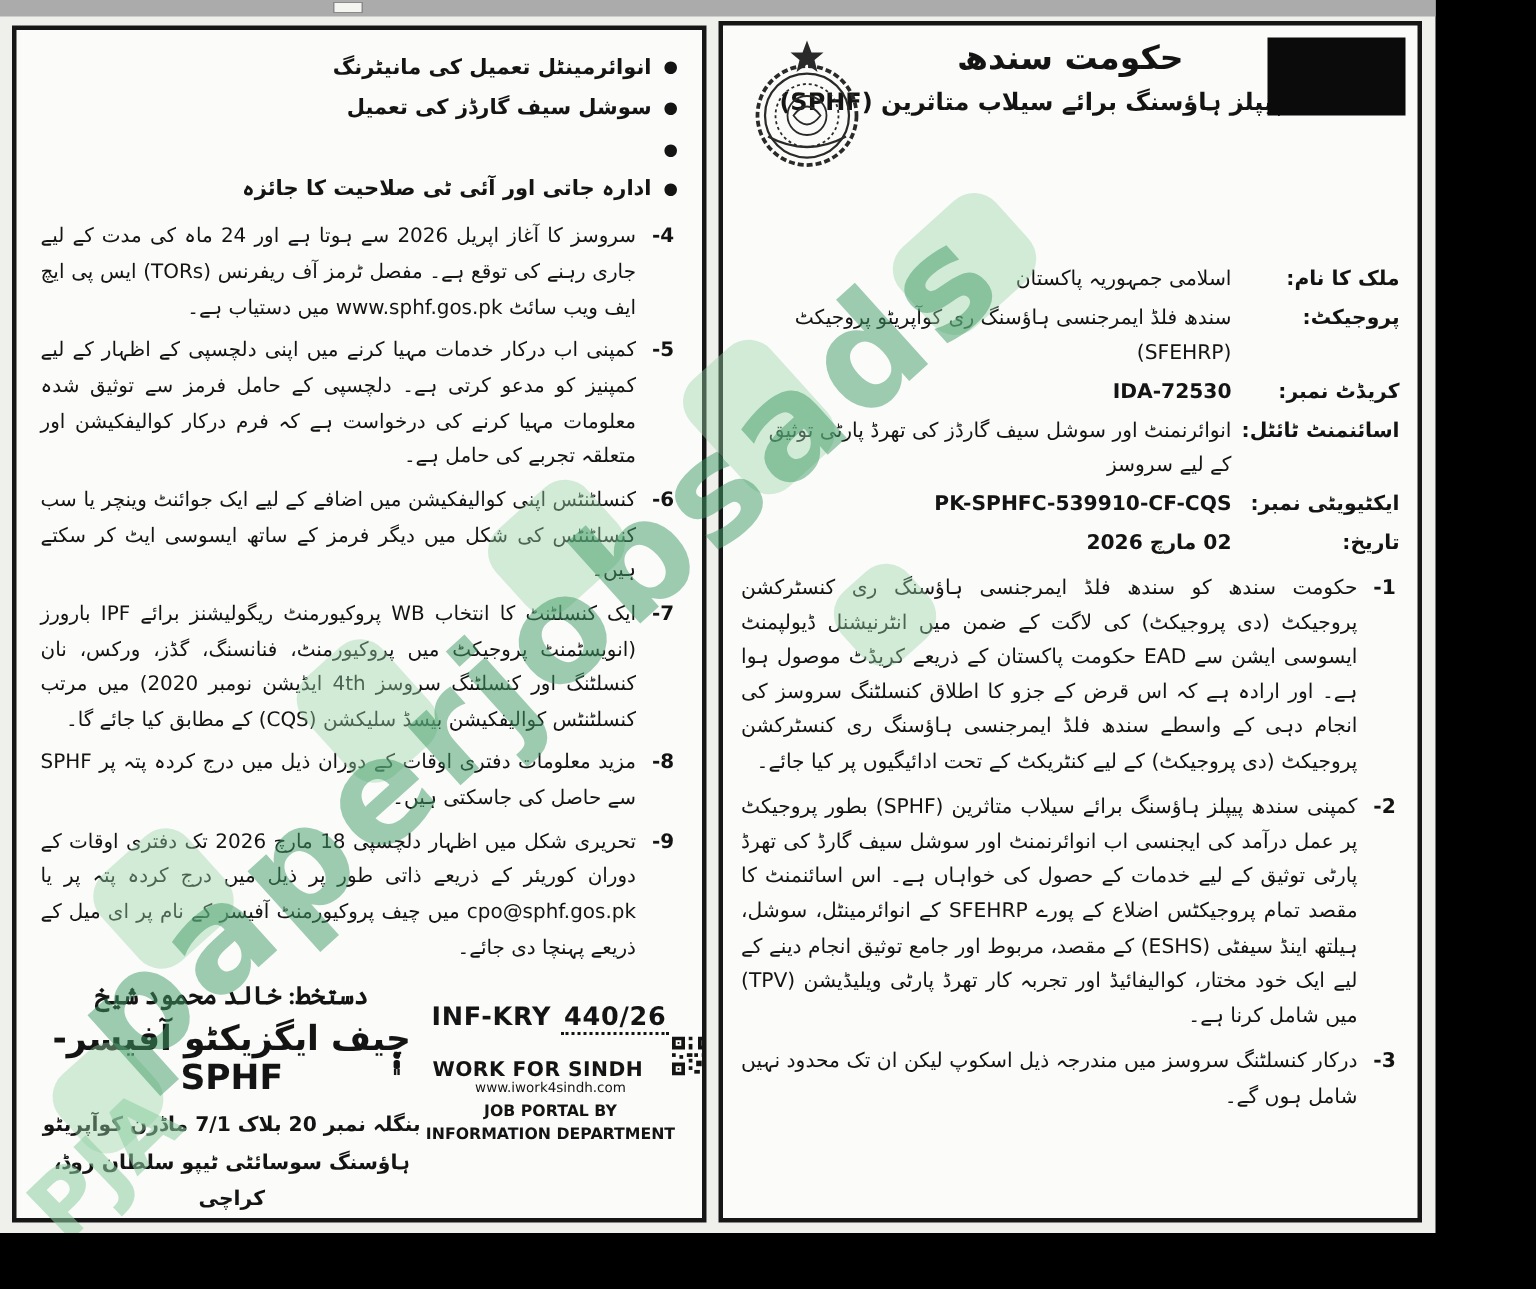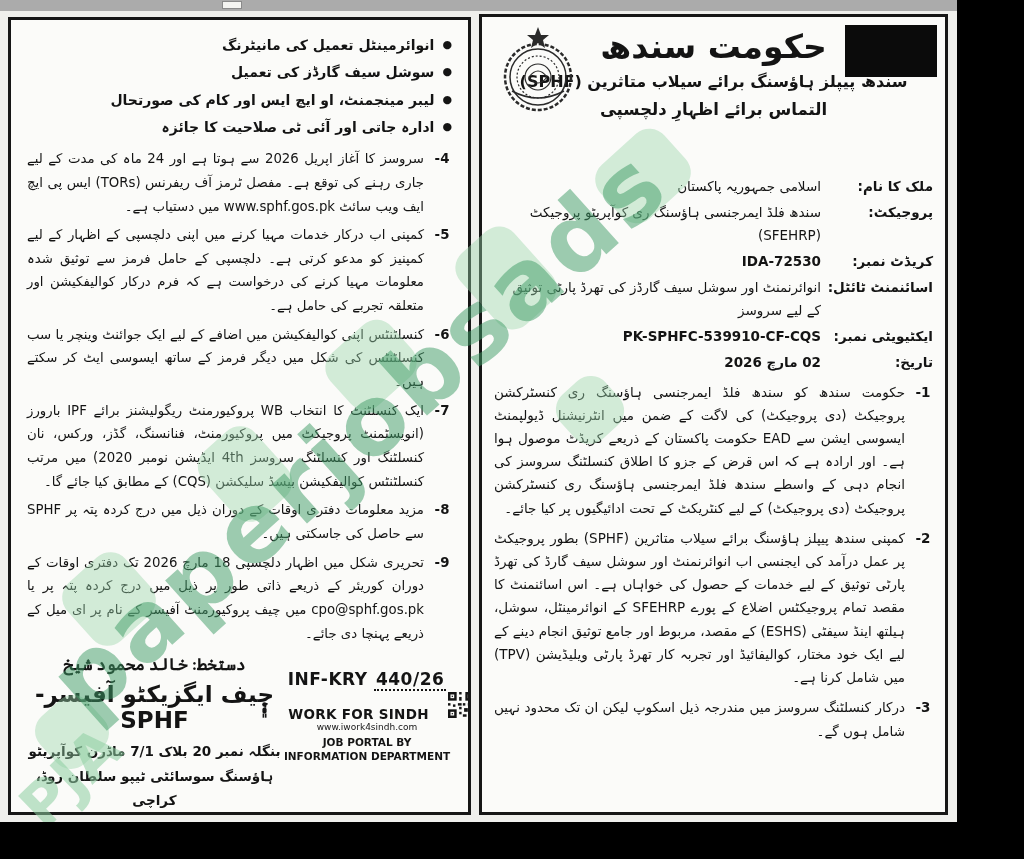--- a/index.html
+++ b/index.html
@@ -11,21 +11,21 @@
   }
   .paper{position:absolute;left:0;top:0;width:957px;height:822px;background:#efefec;}
   .topbar{position:absolute;left:0;top:0;width:957px;height:11px;background:#ababab;}
   .topbar-thumb{position:absolute;left:222px;top:1px;width:20px;height:8px;background:#f4f4f1;border:1px solid #8a8a8a;box-sizing:border-box;}
   .col-box{position:absolute;background:#fbfbf9;border:3px solid #161616;box-sizing:border-box;overflow:hidden;}
   .left-box{left:8px;top:17px;width:463px;height:798px;padding:8px 16px;}
   .right-box{left:479px;top:14px;width:469px;height:801px;padding:6px 12px;}
   .rtl{direction:rtl;}
   
   .r-head{position:relative;text-align:center;min-height:148px;}
-  .govt-title{font-size:33px;font-weight:900;letter-spacing:1px;padding-top:4px;}
+  .govt-title{font-size:22px;font-weight:900;letter-spacing:1px;padding-top:4px;}
   .org-line{font-size:16px;font-weight:700;margin-top:6px;}
   .eoi-line{font-size:16.5px;font-weight:700;margin-top:9px;}
   .sel-line{font-size:19px;font-weight:800;margin-top:8px;margin-bottom:4px;}
   .crest{position:absolute;left:2px;top:2px;}
   .redacted{position:absolute;right:-4px;top:2px;width:92px;height:52px;background:#0b0b0b;}
   .fields{margin-top:4px;}
   .field-row{display:flex;gap:6px;font-size:13.5px;line-height:1.7;margin:3px 0;}
   .field-label{min-width:106px;font-weight:700;white-space:nowrap;}
   .field-value{flex:1;}
   .val-center{text-align:right;font-weight:700;}
@@ -79,21 +79,20 @@
       <div class="bullet-row">
         <span class="bullet-dot">●</span>
         <span>انوائرمینٹل تعمیل کی مانیٹرنگ</span>
       </div>
       <div class="bullet-row">
         <span class="bullet-dot">●</span>
         <span>سوشل سیف گارڈز کی تعمیل</span>
       </div>
       <div class="bullet-row">
         <span class="bullet-dot">●</span>
-        <span>لیبر مینجمنٹ، او ایچ ایس اور کام کی صورتحال</span>
       </div>
       <div class="bullet-row">
         <span class="bullet-dot">●</span>
         <span>ادارہ جاتی اور آئی ٹی صلاحیت کا جائزہ</span>
       </div>
     </div>
 
     <div class="l-item">
       <span class="item-num" dir="ltr">-4</span>
       <span>سروسز کا آغاز اپریل 2026 سے ہوتا ہے اور 24 ماہ کی مدت کے لیے جاری رہنے کی توقع ہے۔ مفصل ٹرمز آف ریفرنس (TORs) ایس پی ایچ ایف ویب سائٹ www.sphf.gos.pk میں دستیاب ہے۔</span>
@@ -198,21 +197,20 @@
             <circle cx="42" cy="52" r="21" stroke-width="1.2" stroke-dasharray="2 2"></circle>
             <circle cx="42" cy="52" r="13" stroke-width="1.2"></circle>
             <path d="M33 52 q9 -12 18 0 q-9 12 -18 0 z" stroke-width="1.2"></path>
             <path d="M16 66 q26 14 52 0" stroke-width="1.5"></path>
           </g>
         </svg>
       </span>
       <div class="redacted"></div>
       <div class="govt-title">حکومت سندھ</div>
       <div class="org-line">سندھ پیپلز ہاؤسنگ برائے سیلاب متاثرین (SPHF)</div>
-      <div class="eoi-line">التماس برائے اظہارِ دلچسپی</div>
     </div>
 
     <div class="fields">
       <div class="field-row">
         <span class="field-label">ملک کا نام:</span>
         <span class="field-value">اسلامی جمہوریہ پاکستان</span>
       </div>
       <div class="field-row">
         <span class="field-label">پروجیکٹ:</span>
         <span class="field-value">سندھ فلڈ ایمرجنسی ہاؤسنگ ری کوآپریٹو پروجیکٹ (SFEHRP)</span>

